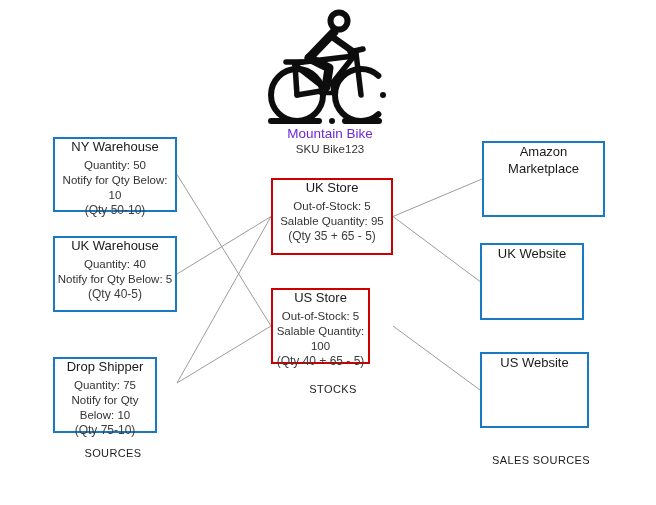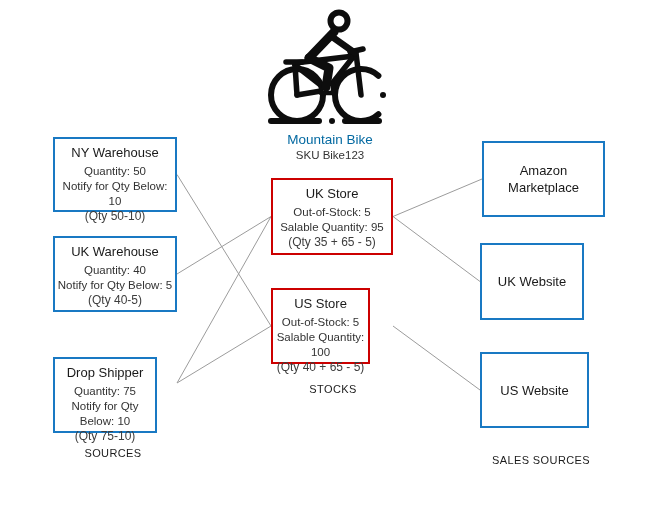--- a/index.html
+++ b/index.html
@@ -5,30 +5,30 @@
   :root{
     --blue:#1979c3; --red:#cc0000; --line:#9c9c9c; --ink:#0d0d0d;
   }
   *{box-sizing:border-box;margin:0;padding:0}
   body{background:#fff;font-family:"Liberation Sans","DejaVu Sans",sans-serif;color:#222}
   .canvas{position:relative;width:656px;height:505px;background:#fff;overflow:hidden}
   #connectors{position:absolute;left:0;top:0;z-index:0}
   .node{position:absolute;background:#fff;text-align:center;z-index:1}
   .node.source,.node.channel{border:2px solid var(--blue)}
   .node.stock{border:2px solid var(--red)}
-  .node .node-title{font-size:13px;color:#1a1a1a;padding-top:6px;margin-bottom:4px}
+  .node .node-title{font-size:13px;color:#1a1a1a;margin-bottom:4px}
   .node .node-line{font-size:11.5px;color:#333;line-height:15px}
   .node .node-note{font-size:12px;color:#3d3d3d;line-height:13px;margin-top:1px}
-  .node.channel{display:flex;align-items:center;justify-content:center;padding:0 12px}
+  .node.channel{display:flex;align-items:flex-start;justify-content:center;padding:0 12px}
   .node.channel .node-title{font-size:13px;padding:0;margin:0;line-height:17px}
   .col-label{position:absolute;width:170px;text-align:center;font-size:11px;
              letter-spacing:.4px;color:#1c1c1c;z-index:1}
   .product{position:absolute;left:230px;top:8px;width:200px;text-align:center;z-index:1}
   .product .bike{display:block;margin:0 auto}
-  .product-name{font-size:13.5px;color:#0369a1;margin-top:6px}
+  .product-name{font-size:13.5px;color:#6d28d9;margin-top:0}
   .product-sku{font-size:11.5px;color:#333;margin-top:2px}
 </style>
 </head>
 <body>
 
 <div class="canvas">
 
   <svg id="connectors" width="656" height="505">
       <line x1="177" y1="174.5" x2="271" y2="326" stroke="#9c9c9c" stroke-width="1"></line>
       <line x1="177" y1="274" x2="271" y2="216.5" stroke="#9c9c9c" stroke-width="1"></line>

